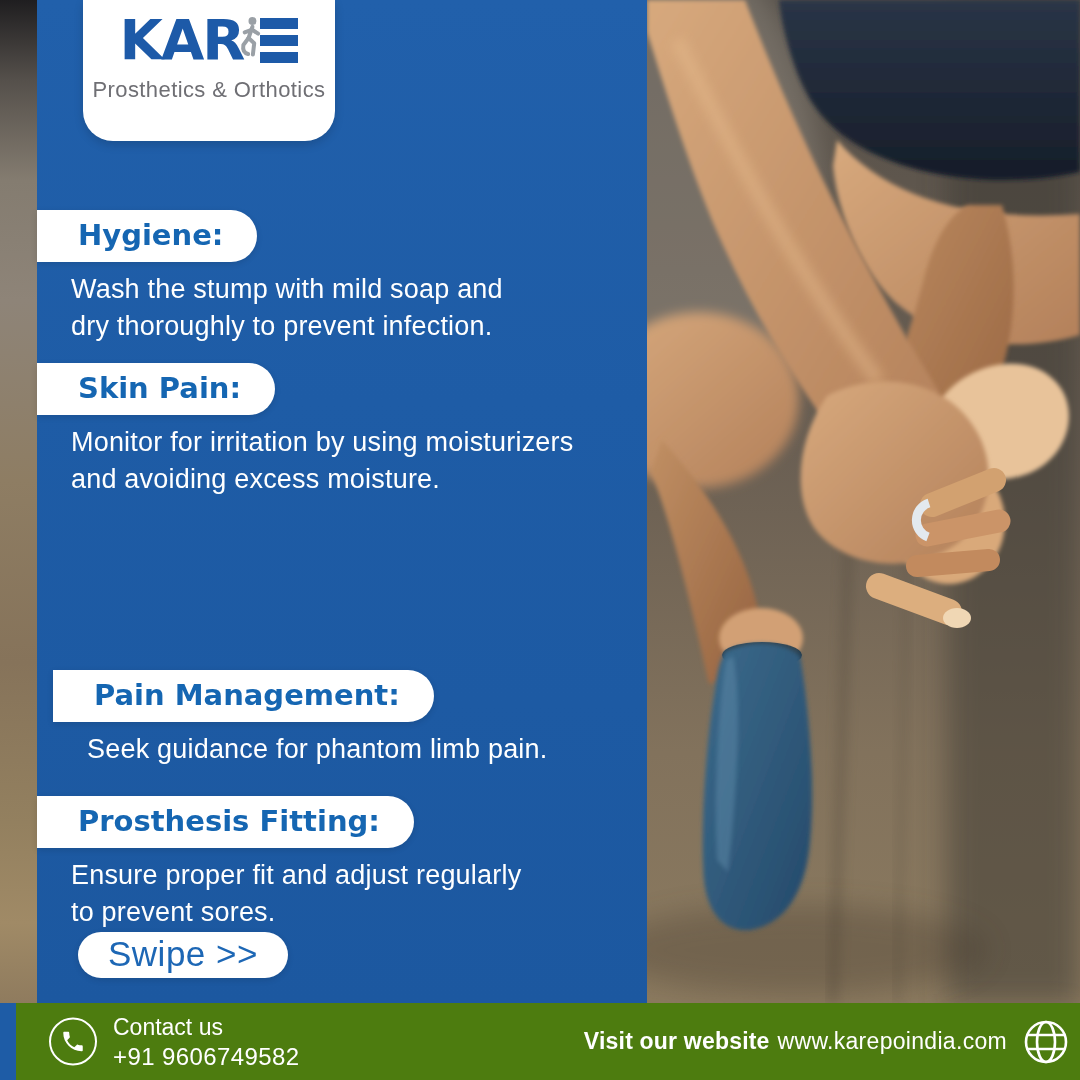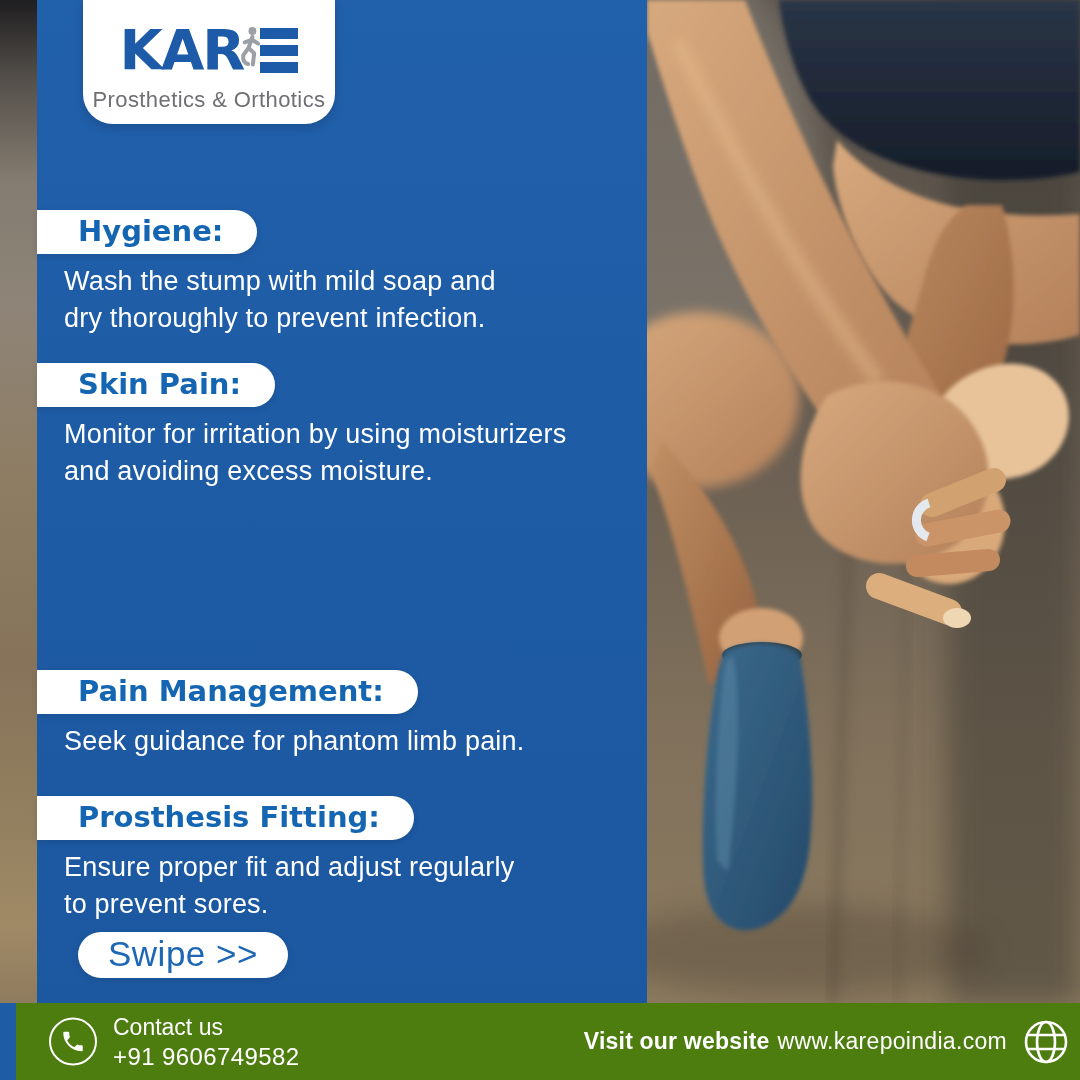--- a/index.html
+++ b/index.html
@@ -9,39 +9,39 @@
 
   
   .left-strip { position:absolute; left:0; top:0; width:37px; height:1003px;
     background:linear-gradient(180deg,#1f1e20 0%,#55504b 8%,#847c70 18%,#8e8478 30%,#8e7d63 48%,#86735a 66%,#93805f 82%,#a08a66 92%,#8f7b5e 100%); }
 
   
   .panel { position:absolute; left:37px; top:0; width:610px; height:1003px;
     background:linear-gradient(180deg,#2160ab 0%,#1e5ca6 40%,#1c58a0 100%); }
 
   
-  .logo-card { position:absolute; left:46px; top:0; width:252px; height:124px;
+  .logo-card { position:absolute; left:46px; top:0; width:252px; height:141px;
     background:#ffffff; border-radius:0 0 30px 30px; box-shadow:0 4px 10px rgba(0,0,0,.15);
-    display:flex; flex-direction:column; align-items:center; justify-content:flex-start; padding-top:22px; }
+    display:flex; flex-direction:column; align-items:center; justify-content:flex-start; padding-top:12px; }
   .logo-row { display:flex; align-items:center; font-family:"DejaVu Sans", sans-serif;
     font-weight:bold; font-size:56px; color:#1d5aa8; letter-spacing:-2px; line-height:1; }
   .logo-runner { width:26px; height:46px; margin:0 -6px 0 -7px; position:relative; top:-2px; }
   .logo-e { display:flex; flex-direction:column; justify-content:center; gap:6px; margin-left:4px; }
   .logo-e i { display:block; width:38px; height:11px; background:#1d5aa8; }
   .sr { position:absolute; width:1px; height:1px; overflow:hidden; clip:rect(0 0 0 0); }
   .logo-tagline { margin-top:9px; font-size:22px; color:#6f6f74; letter-spacing:.4px; }
 
   
   .section { position:absolute; left:0; }
-  .pill { display:inline-flex; align-items:center; height:44px; padding:0 34px 3px 41px;
+  .pill { display:inline-flex; align-items:center; height:52px; padding:0 34px 3px 41px;
     background:#ffffff; border-radius:0 26px 26px 0; box-shadow:0 2px 6px rgba(0,0,0,.12); }
   .pill span { font-family:"DejaVu Sans", sans-serif; font-weight:bold; font-size:29px; color:#1566b2; }
-  .section-body { margin:9px 0 0 27px; width:575px; color:#ffffff; font-size:27px;
+  .section-body { margin:9px 0 0 34px; width:575px; color:#ffffff; font-size:27px;
     line-height:37px; white-space:pre-line; letter-spacing:.2px; }
-  .s0 { top:210px; } .s1 { top:363px; } .s2 { top:516px; } .s3 { top:670px; } .s4 { top:796px; }
+  .s0 { top:210px; } .s1 { top:363px; } .s2 { top:516px; } .s3 { top:670px;padding-left:16px; } .s4 { top:796px; }
 
   
   .swipe-btn { position:absolute; left:41px; top:932px; height:46px; padding:0 30px 3px 30px;
     display:inline-flex; align-items:center; background:#ffffff; border:none; border-radius:23px;
     font-family:"Liberation Sans", sans-serif; font-size:35px; color:#1d67b5; cursor:pointer;
     box-shadow:0 2px 6px rgba(0,0,0,.12); letter-spacing:.5px; }
 
   
   .photo { position:absolute; left:647px; top:0; width:433px; height:1003px; overflow:hidden; }
   .photo svg { display:block; width:433px; height:1003px; }

